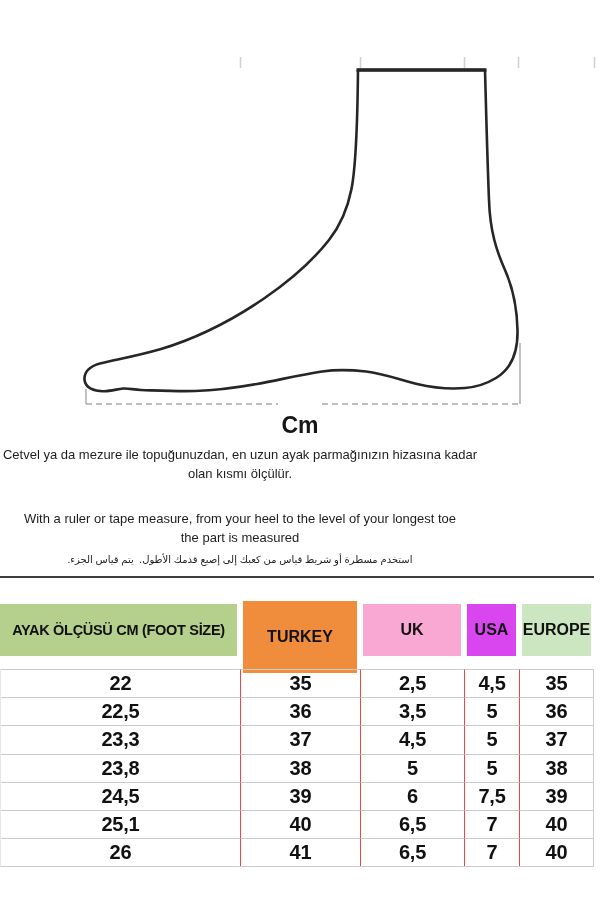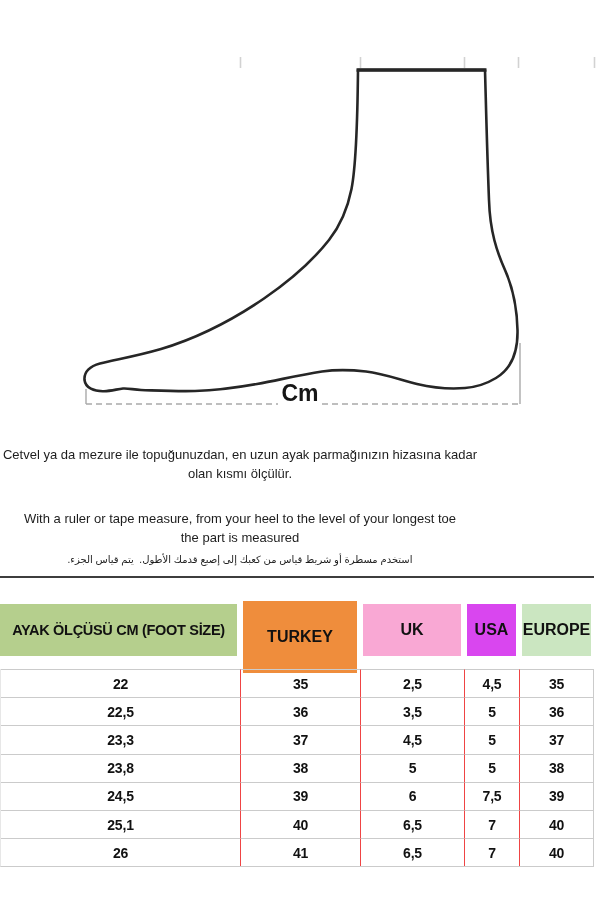--- a/index.html
+++ b/index.html
@@ -3,21 +3,21 @@
 <meta charset="utf-8">
 <style>
   html,body{margin:0;padding:0;background:#fff;}
   #page{
     position:relative;width:600px;height:900px;background:#fff;overflow:hidden;
     font-family:"Liberation Sans","DejaVu Sans",sans-serif;color:#1d1d1d;
   }
   
   #foot-svg{position:absolute;left:0;top:0;}
   .cm-label{
-    position:absolute;left:262px;top:380px;width:76px;line-height:27px;
+    position:absolute;left:262px;top:412px;width:76px;line-height:27px;
     text-align:center;font-size:23px;font-weight:600;color:#161616;
   }
   
   .instr{position:absolute;left:0;width:480px;text-align:center;}
   .instr .line{display:block;}
   #instr-tr{top:446px;font-size:13px;line-height:18.5px;}
   #instr-en{top:509px;font-size:13px;line-height:19px;}
   #instr-ar{top:550px;font-size:10px;line-height:20px;direction:rtl;white-space:pre-wrap;}
   
   #size-table{
@@ -32,21 +32,21 @@
     height:52px;margin:0 3px;display:flex;align-items:center;justify-content:center;
     font-weight:bold;font-size:16px;color:#111;
   }
   .hbox.small{font-size:14.5px;letter-spacing:-0.3px;margin-left:0;}
   .hbox.tall{margin-top:-3px;height:72px;}
   .tbody{border-bottom:1px solid #cbcbcb;border-left:1px solid #e7e7e7;border-right:1px solid #cbcbcb;}
   .trow{display:grid;grid-template-columns:239px 120px 104px 55px 74px;}
   .tcell{
     height:27.2px;border-top:1px solid #cbcbcb;
     display:flex;align-items:center;justify-content:center;
-    font-weight:bold;font-size:14px;letter-spacing:-0.2px;color:#111;
+    font-weight:bold;font-size:20px;letter-spacing:-0.2px;color:#111;
   }
   .tcell:not(:first-child){border-left:1px solid #ef4444;}
 </style>
 </head>
 <body>
 
 <div id="page">
 
   <svg id="foot-svg" width="600" height="435" viewBox="0 0 600 435">
 

